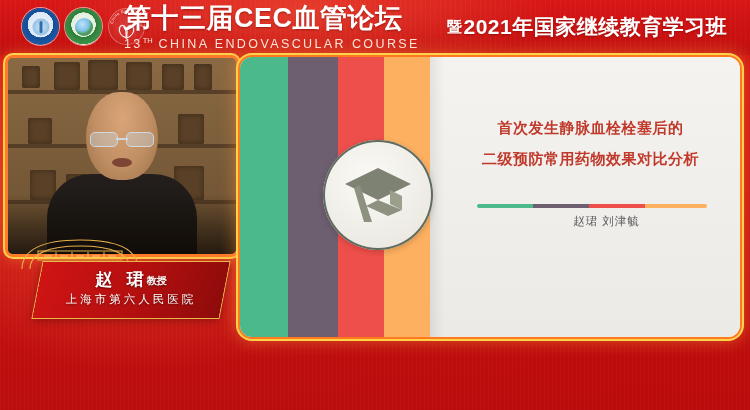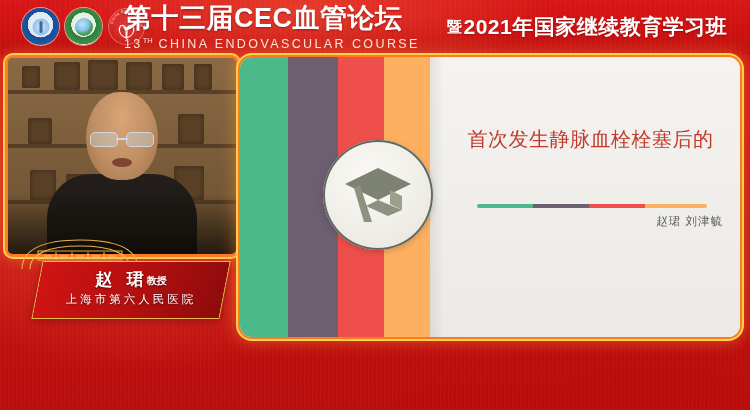--- a/index.html
+++ b/index.html
@@ -179,32 +179,31 @@
 
   .cap-badge{
     position:absolute;left:83px;top:83px;width:110px;height:110px;border-radius:50%;
     background:radial-gradient(circle at 42% 36%,#fbfaf6 0%,#eceae3 70%,#e2dfd6 100%);
     box-shadow:inset 0 0 0 2px #5f6b5f, 0 2px 6px rgba(0,0,0,.18);
   }
   .cap-badge svg{position:absolute;left:21px;top:26px;}
 
   .slide-title{
     position:absolute;left:218px;top:55px;width:265px;text-align:center;
-    color:#c0392b;font-size:20px;line-height:31px;font-weight:normal;
+    color:#c0392b;font-size:15px;line-height:31px;font-weight:bold;
     letter-spacing:.5px;
-    margin-top:12px;
   }
   .rule{
     position:absolute;left:237px;top:147px;width:230px;height:4px;
     border-radius:2px;display:flex;overflow:hidden;
   }
   .rule span{height:100%;}
   .r1{width:56px;} .r2{width:56px;} .r3{width:56px;} .r4{width:62px;}
   .authors{
-    position:absolute;left:218px;top:157px;width:265px;text-align:right;
+    position:absolute;left:234px;top:157px;width:265px;text-align:center;
     color:#5d5d5d;font-size:11.5px;letter-spacing:1px;
   }
   .org{
     position:absolute;left:188px;top:222px;width:300px;text-align:center;
     color:#4a4a4a;font-size:12.5px;letter-spacing:1px;
   }
 </style>
 </head>
 <body>
 
@@ -310,20 +309,21 @@
       <svg width="68" height="58" viewBox="0 0 68 58">
         <polygon points="34,2 67,18 34,34 1,18" fill="#7e8272"></polygon>
         <polygon points="46,24 58,30 58,44 46,38" fill="#9aa08c"></polygon>
         <polygon points="34,34 58,44 44,50 22,40" fill="#8d9280"></polygon>
         <polygon points="10,22 16,19 28,56 20,56" fill="#8d9280"></polygon>
       </svg>
     </div>
 
     <div class="slide-title" style="color: rgb(192, 57, 43);">
       <div>首次发生静脉血栓栓塞后的</div>
+      <div>二级预防常用药物效果对比分析</div>
     </div>
 
     <div class="rule">
       <span class="r1" style="background: rgb(75, 185, 138);"></span>
       <span class="r2" style="background: rgb(110, 95, 112);"></span>
       <span class="r3" style="background: rgb(239, 79, 74);"></span>
       <span class="r4" style="background: rgb(253, 176, 96);"></span>
     </div>
 
     <div class="authors">赵珺   刘津毓</div>

